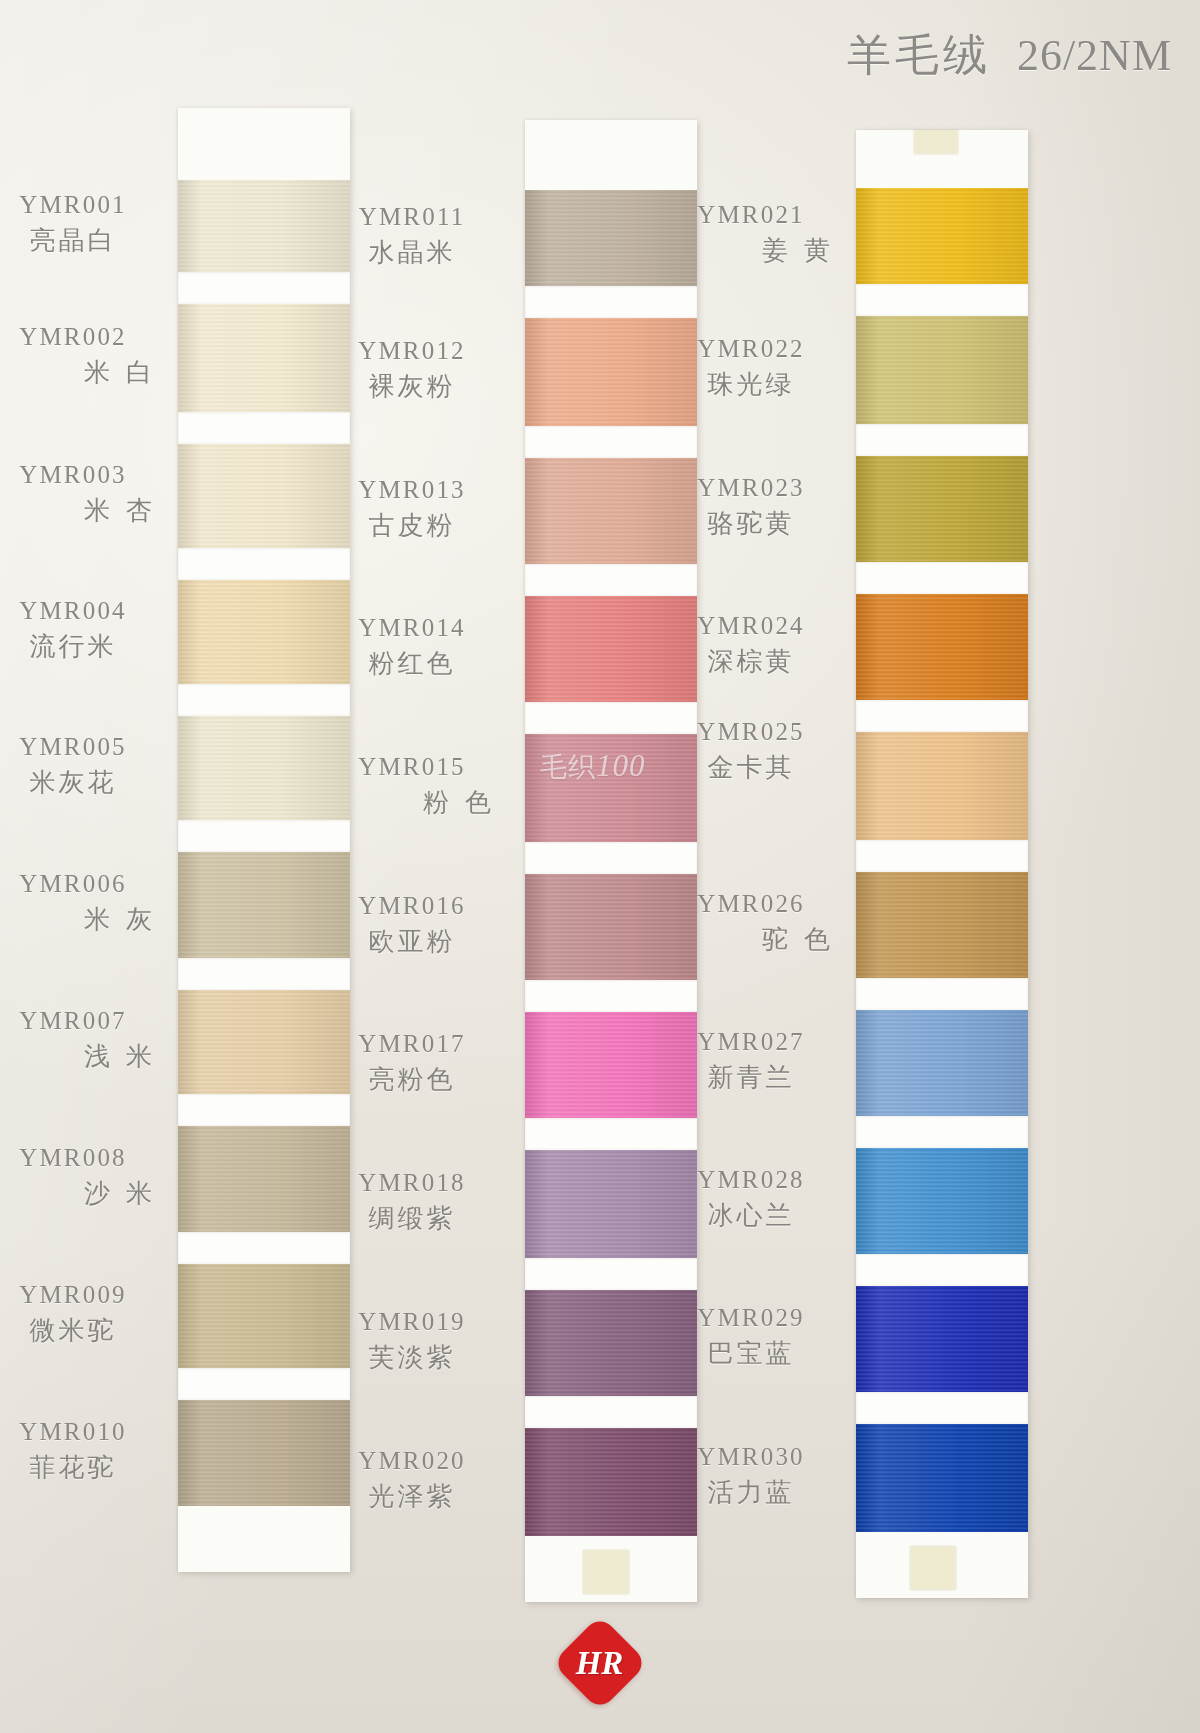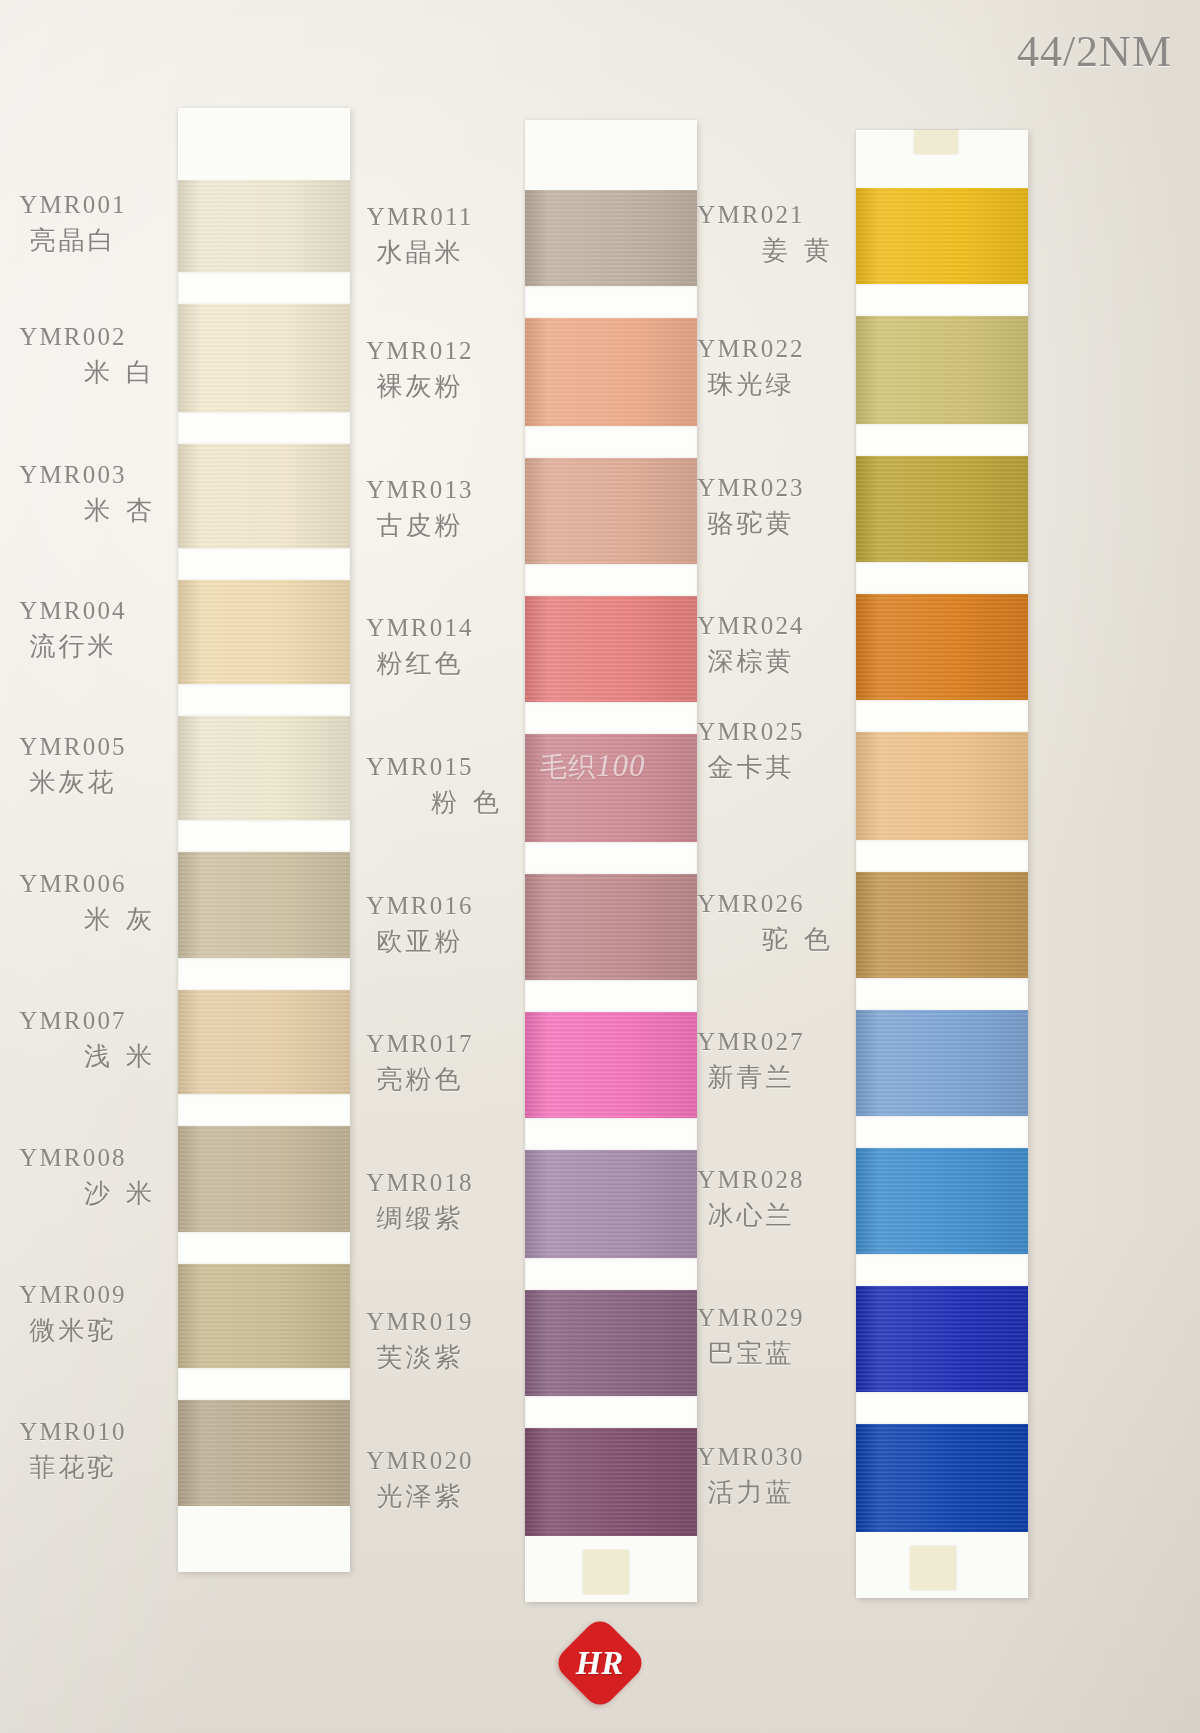--- a/index.html
+++ b/index.html
@@ -119,21 +119,21 @@
   .label {
     position: absolute;
     right: 210px;
     width: 190px;
     text-align: center;
     color: #8a8885;
     text-shadow: 0 1px 0 rgba(255,255,255,0.65);
     line-height: 1.22;
   }
   #col-0 .label { right: 212px; }
-  #col-1 .label { right: 208px; }
+  #col-1 .label { right: 216px; }
   #col-2 .label { right: 220px; }
 
   .label .code {
     display: block;
     font-family: "Liberation Serif", serif;
     font-size: 25px;
     letter-spacing: 2.2px;
     color: #8a8783;
   }
   .label .name {
@@ -207,21 +207,22 @@
   }
 </style>
 </head>
 <body>
 
 <div id="page">
 
   <div id="paper-vignette"></div>
 
   <div id="title">
-    <span class="code">44/2NM</span>
+    <span class="cn">羊毛绒</span>
+    <span class="code">26/2NM</span>
   </div>
 
   <div class="column" id="col-0">
       <div class="card-strip">
         <div class="strip-head"></div>
         <div class="swatch-block">
           <div class="swatch" style="height: 92px; background: rgb(239, 233, 210);"></div>
           <div class="gap" style="height: 32px;"></div>
         </div>
         <div class="swatch-block">

